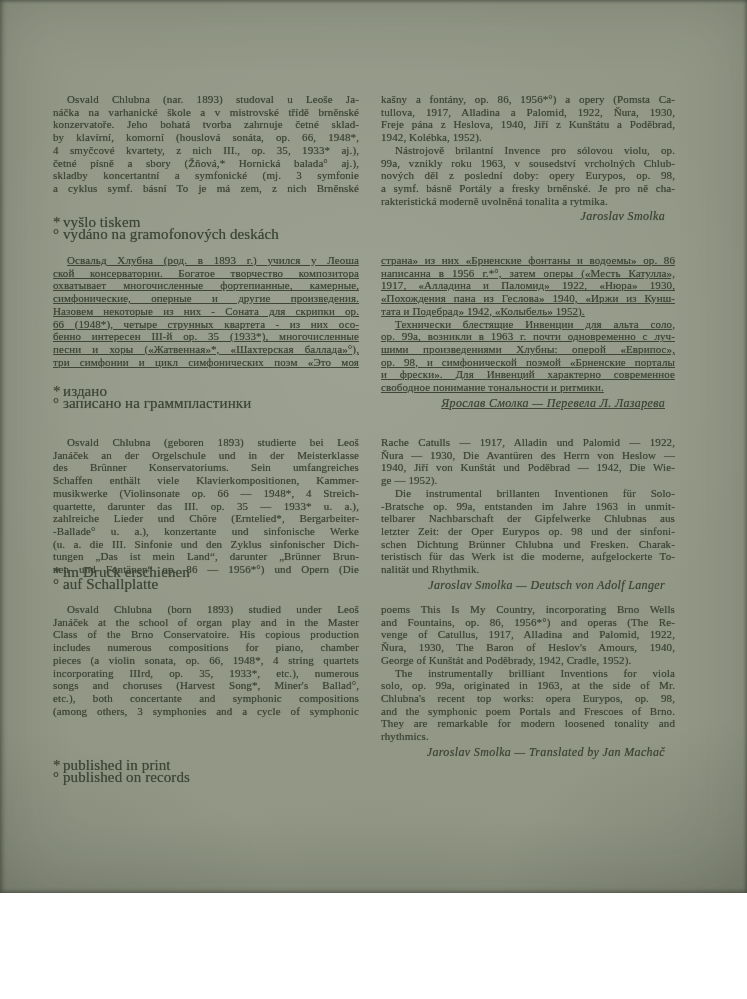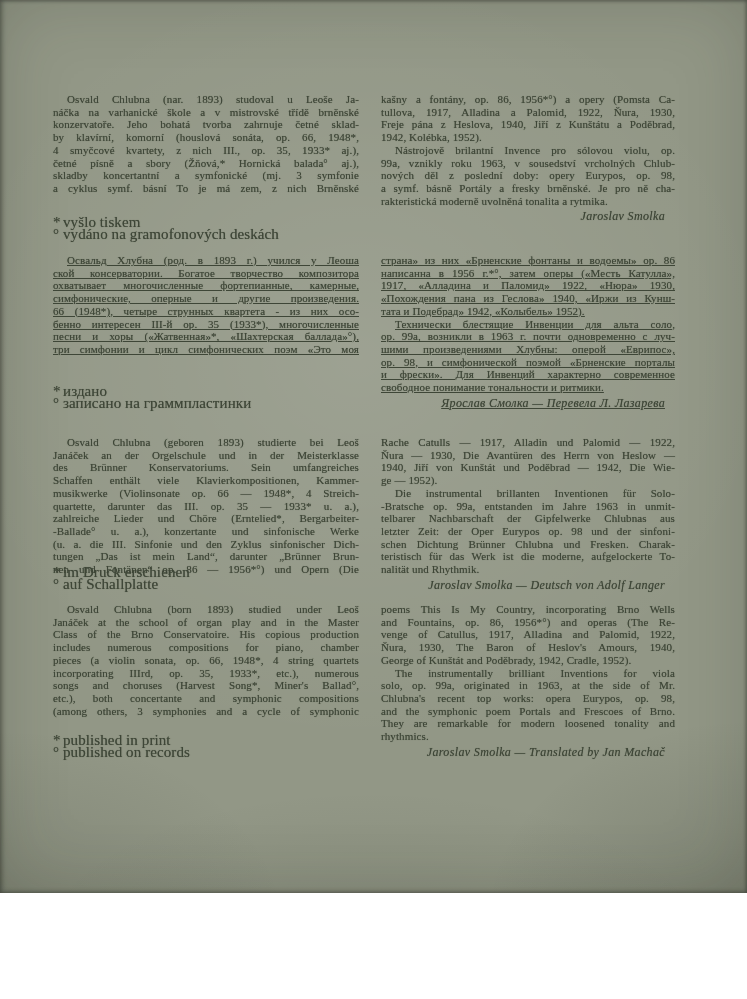--- a/index.html
+++ b/index.html
@@ -28,21 +28,21 @@
     font-size: 11px;
     line-height: 12.7px;
     letter-spacing: 0.1px;
     text-shadow: 0 0 0.7px rgba(62,70,55,0.75);
   }
   .col-left  { left: 53px;  width: 306px; }
   .col-right { left: 381px; width: 294px; }
   .top-a { top: 93px; }  .top-a-foot { top: 216px; }
   .top-b { top: 254px; text-decoration: underline; } .top-b-foot { top: 385px; }
   .top-c { top: 424px; margin-top: 12px; } .top-c-foot { top: 566px; }
-  .top-d { top: 603px; } .top-d-foot { top: 734px; }
+  .top-d { top: 603px; } .top-d-foot { top: 759px; }
   .line { text-align: justify; text-align-last: justify; }
   .line.end { text-align-last: left; }
   .para.indent .line:first-child { text-indent: 14px; }
   .footnotes { font-size: 15px; line-height: 12.4px; }
   .footnote .marker { display: inline-block; width: 10px; }
   .signature {
     margin-top: 3px;
     font-style: italic;
     font-size: 12px;
     letter-spacing: 0.35px;
@@ -109,20 +109,21 @@
       </div>
     <div class="signature">Jaroslav Smolka</div>
   </div>
 
   <div class="block col-left top-b">
       <div class="para indent">
         <div class="line">Освальд Хлубна (род. в 1893 г.) учился у Леоша</div>
         <div class="line">ской консерватории. Богатое творчество композитора</div>
         <div class="line">охватывает многочисленные фортепианные, камерные,</div>
         <div class="line">симфонические, оперные и другие произведения.</div>
+        <div class="line">Назовем некоторые из них - Соната для скрипки ор.</div>
         <div class="line">66 (1948*), четыре струнных квартета - из них осо-</div>
         <div class="line">бенно интересен III-й ор. 35 (1933*), многочисленные</div>
         <div class="line">песни и хоры («Жатвенная»*, «Шахтерская баллада»°),</div>
         <div class="line">три симфонии и цикл симфонических поэм «Это моя</div>
       </div>
     </div>
   <div class="block col-left footnotes top-b-foot">
       <div class="footnote"><span class="marker">*</span><span>издано</span></div>
       <div class="footnote"><span class="marker">°</span><span>записано на граммпластинки</span></div>
     </div>

